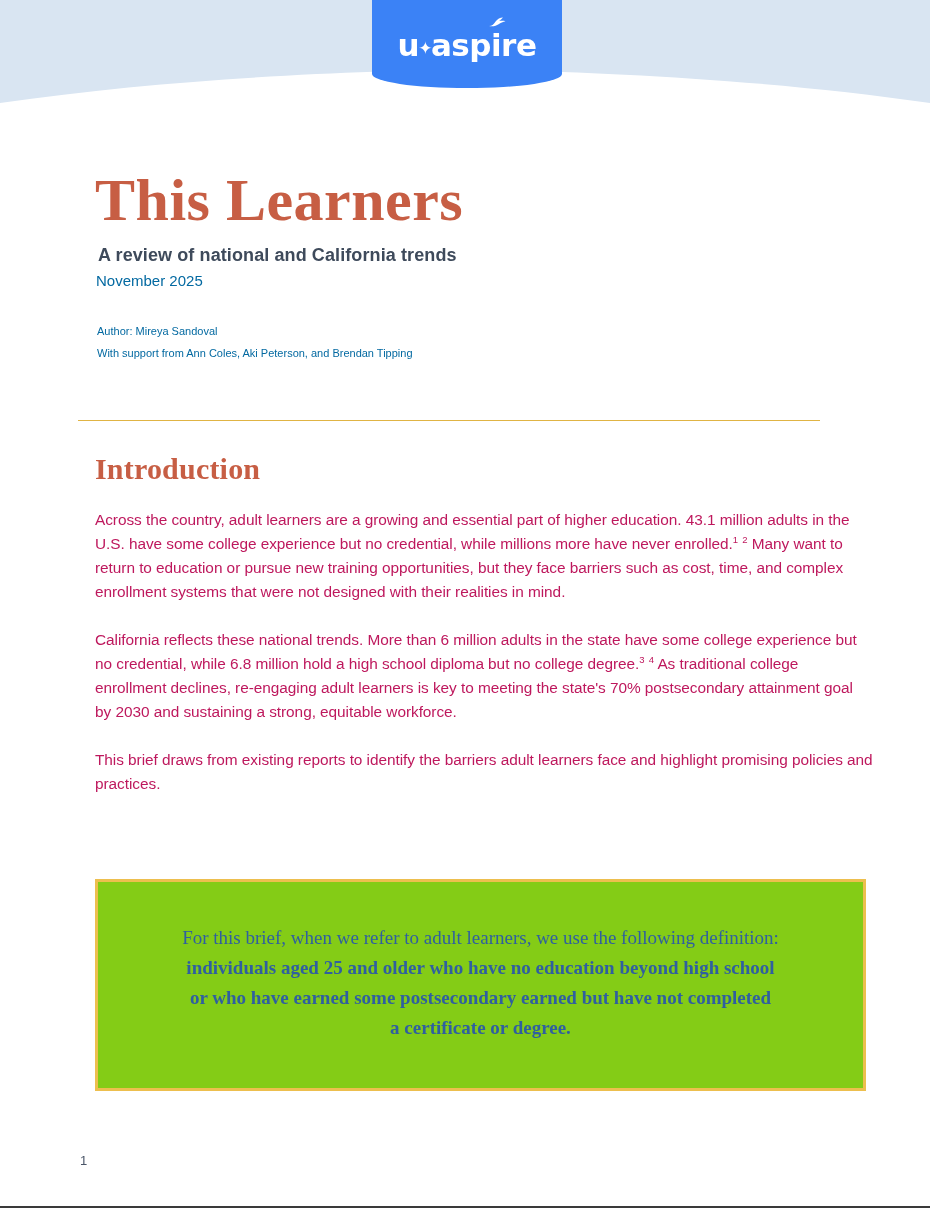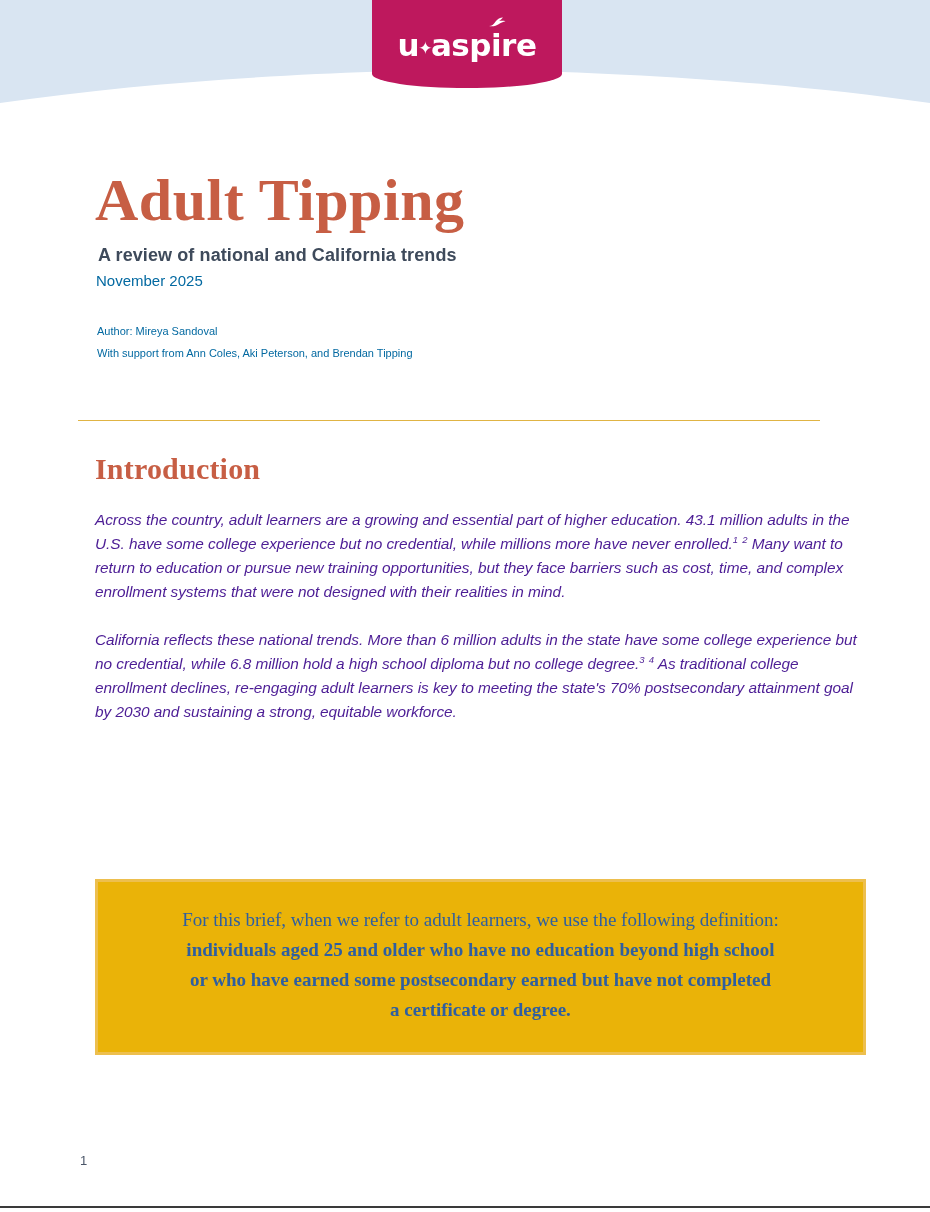--- a/index.html
+++ b/index.html
@@ -28,21 +28,21 @@
     display: block;
     width: 930px;
     height: 112px;
   }
   #logo-box {
     position: absolute;
     top: 0;
     left: 372px;
     width: 190px;
     height: 88px;
-    background: #be185d;
+    background: #3b82f6;
     border-bottom-left-radius: 50% 14px;
     border-bottom-right-radius: 50% 14px;
     display: flex;
     align-items: center;
     justify-content: center;
   }
   #logo-wordmark {
     color: #ffffff;
     font-family: "DejaVu Sans", sans-serif;
     font-size: 31px;
@@ -160,40 +160,39 @@
   #body-copy {
     position: absolute;
     left: 95px;
     top: 508px;
     width: 778px;
   }
   #body-copy p {
     margin: 0 0 24px 0;
     font-size: 15.4px;
     line-height: 24px;
-    color: #4c1d95;
+    color: #be185d;
     letter-spacing: -0.05px;
-    font-style: italic;
   }
   sup {
     font-size: 9.5px;
     vertical-align: super;
     line-height: 0;
   }
 
   
   #definition-callout {
     position: absolute;
     left: 95px;
     top: 879px;
     width: 771px;
-    height: 176px;
+    height: 212px;
     box-sizing: border-box;
     border: 3px solid #EDBF4E;
-    background: #eab308;
+    background: #84cc16;
     display: flex;
     align-items: center;
     justify-content: center;
   }
   #definition-text {
     font-family: "Liberation Serif", "DejaVu Serif", serif;
     color: #2F5FA0;
     text-align: center;
     font-size: 19px;
     line-height: 30px;
@@ -230,39 +229,40 @@
     <div id="logo-wordmark" aria-label="u-aspire">
       <span>u</span><span class="logo-star">✦</span><span>asp</span><span class="logo-i-wrap"><svg class="logo-bird" viewBox="0 0 18 11">
           <path d="M1,9 C4,9 6,7 8,4 C9.5,1.8 12,0.6 15,0.4 C13.6,1.8 12.4,3 11.2,4.1 C13.5,3.6 15.6,3.6 17.5,4.2 C15,4.8 12.6,5.9 10.6,7.2 C8.2,8.8 5,9.8 1,9 Z" fill="#ffffff"></path>
         </svg><span>i</span></span><span>re</span>
     </div>
   </div>
 </div>
 
 <div id="page">
 
-  <h1 id="title">Adult Tipping</h1>
+  <h1 id="title">This Learners</h1>
   <h2 id="subtitle">A review of national and California trends</h2>
   <div id="doc-date">November 2025</div>
 
   <div id="author-block">
     <div>Author: Mireya Sandoval</div>
     <div>With support from Ann Coles, Aki Peterson, and Brendan Tipping</div>
   </div>
 
 
   <div id="rule"></div>
 
   <h3 id="section-heading">Introduction</h3>
 
   <div id="body-copy">
     <p><span>Across the country, adult learners are a growing and essential part of higher education. 43.1 million adults in the U.S. have some college experience but no credential, while millions more have never enrolled.</span><sup>1</sup> <sup>2</sup><span> Many want to return to education or pursue new training opportunities, but they face barriers such as cost, time, and complex enrollment systems that were not designed with their realities in mind.</span></p>
 
     <p><span>California reflects these national trends. More than 6 million adults in the state have some college experience but no credential, while 6.8 million hold a high school diploma but no college degree.</span><sup>3</sup> <sup>4</sup><span> As traditional college enrollment declines, re-engaging adult learners is key to meeting the state's 70% postsecondary attainment goal by 2030 and sustaining a strong, equitable workforce.</span></p>
 
+    <p>This brief draws from existing reports to identify the barriers adult learners face and highlight promising policies and practices.</p>
   </div>
 
   <div id="definition-callout">
     <div id="definition-text">
       <span class="lead">For this brief, when we refer to adult learners, we use the following definition:</span><br>
       <span class="emph">individuals aged 25 and older who have no education beyond high school</span><br>
       <span class="emph">or who have earned some postsecondary earned but have not completed</span><br>
       <span class="emph">a certificate or degree.</span>
     </div>
   </div>

